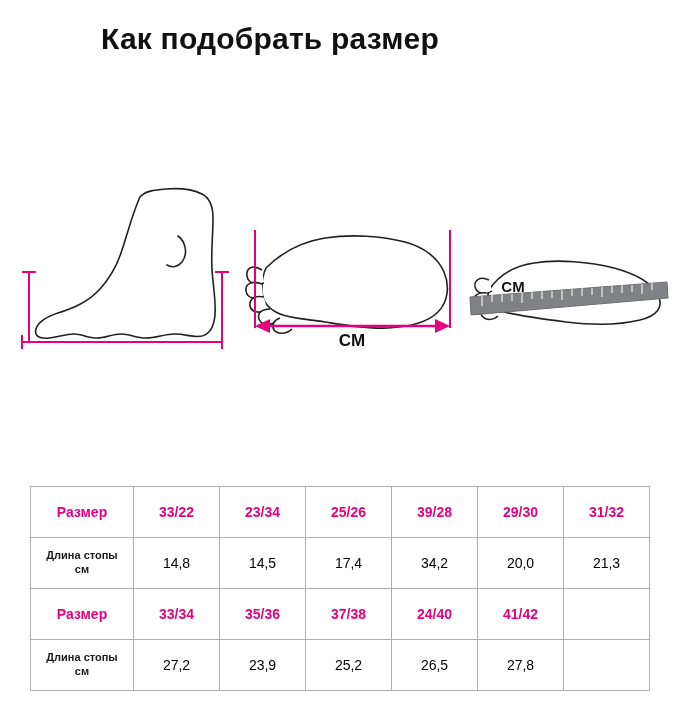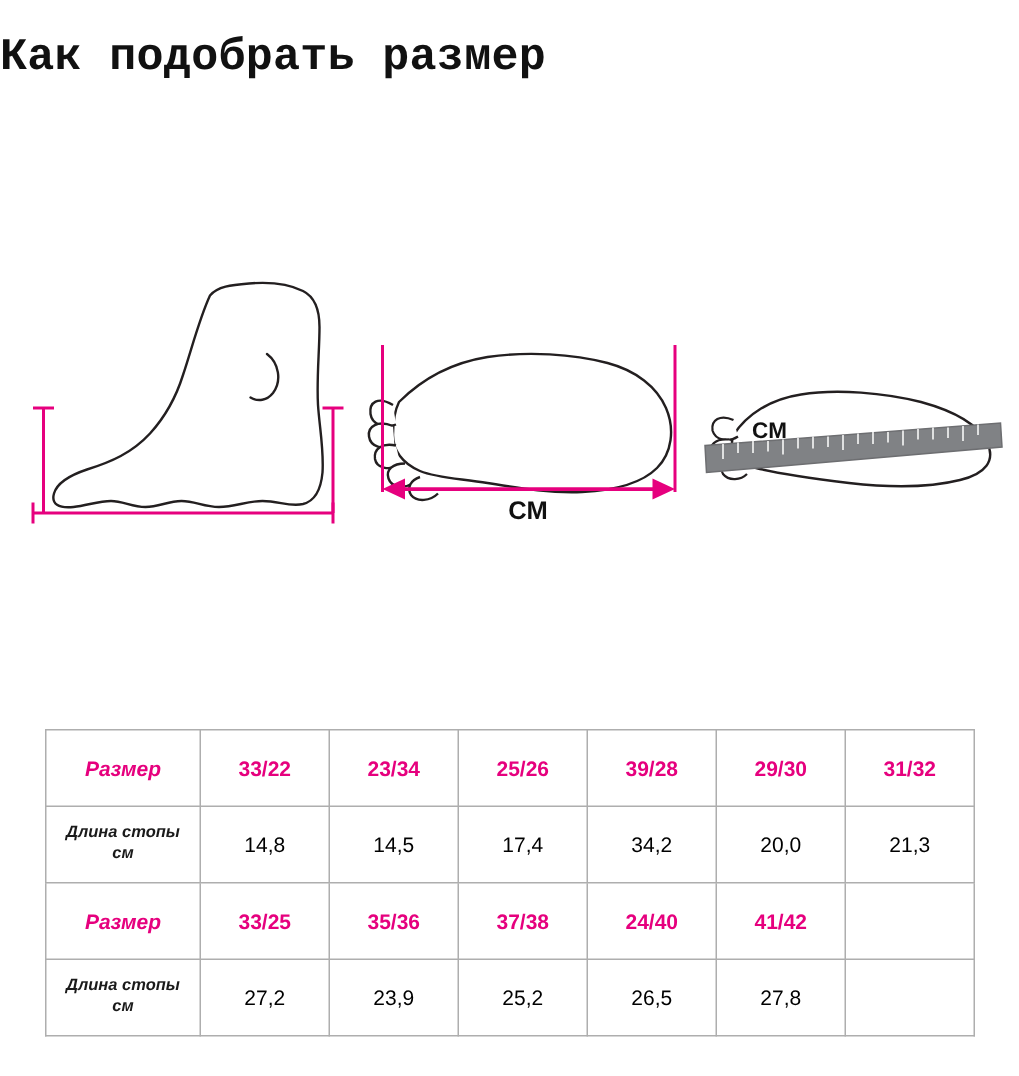--- a/index.html
+++ b/index.html
@@ -18,25 +18,25 @@
   .page {
     position: relative;
     width: 679px;
     height: 717px;
   }
   .title {
     position: absolute;
     top: 22px;
     left: 0;
     width: 540px;
+    text-align: center;
     font-size: 30px;
     font-weight: bold;
     letter-spacing: 0.2px;
     color: #111111;
-    font-family: Liberation Mono, monospace;
   }
   .illustration {
     position: absolute;
     top: 150px;
     left: 0;
     width: 679px;
     height: 260px;
   }
   .table-wrap {
     position: absolute;
@@ -65,21 +65,20 @@
     font-size: 14px;
   }
   table.size-table td.row-label {
     font-size: 11px;
     font-weight: bold;
     color: #1a1a1a;
     line-height: 1.25;
   }
   table.size-table td.first-col {
     width: 98px;
-    font-style: italic;
   }
   table.size-table td.empty-cell {
     background: #ffffff;
   }
   .cm-label {
     font-size: 17px;
     font-weight: bold;
     fill: #111111;
   }
   .cm-label-small {
@@ -215,21 +214,21 @@
           </td>
           <td>14,8</td>
           <td>14,5</td>
           <td>17,4</td>
           <td>34,2</td>
           <td>20,0</td>
           <td>21,3</td>
         </tr>
         <tr>
           <td class="first-col head-label">Размер</td>
-          <td class="head-val">33/25</td>
+          <td class="head-val">33/34</td>
           <td class="head-val">35/36</td>
           <td class="head-val">37/38</td>
           <td class="head-val">24/40</td>
           <td class="head-val">41/42</td>
           <td class="empty-cell"></td>
         </tr>
         <tr>
           <td class="first-col row-label">
             <span>Длина стопы</span><br>
             <span>см</span>

